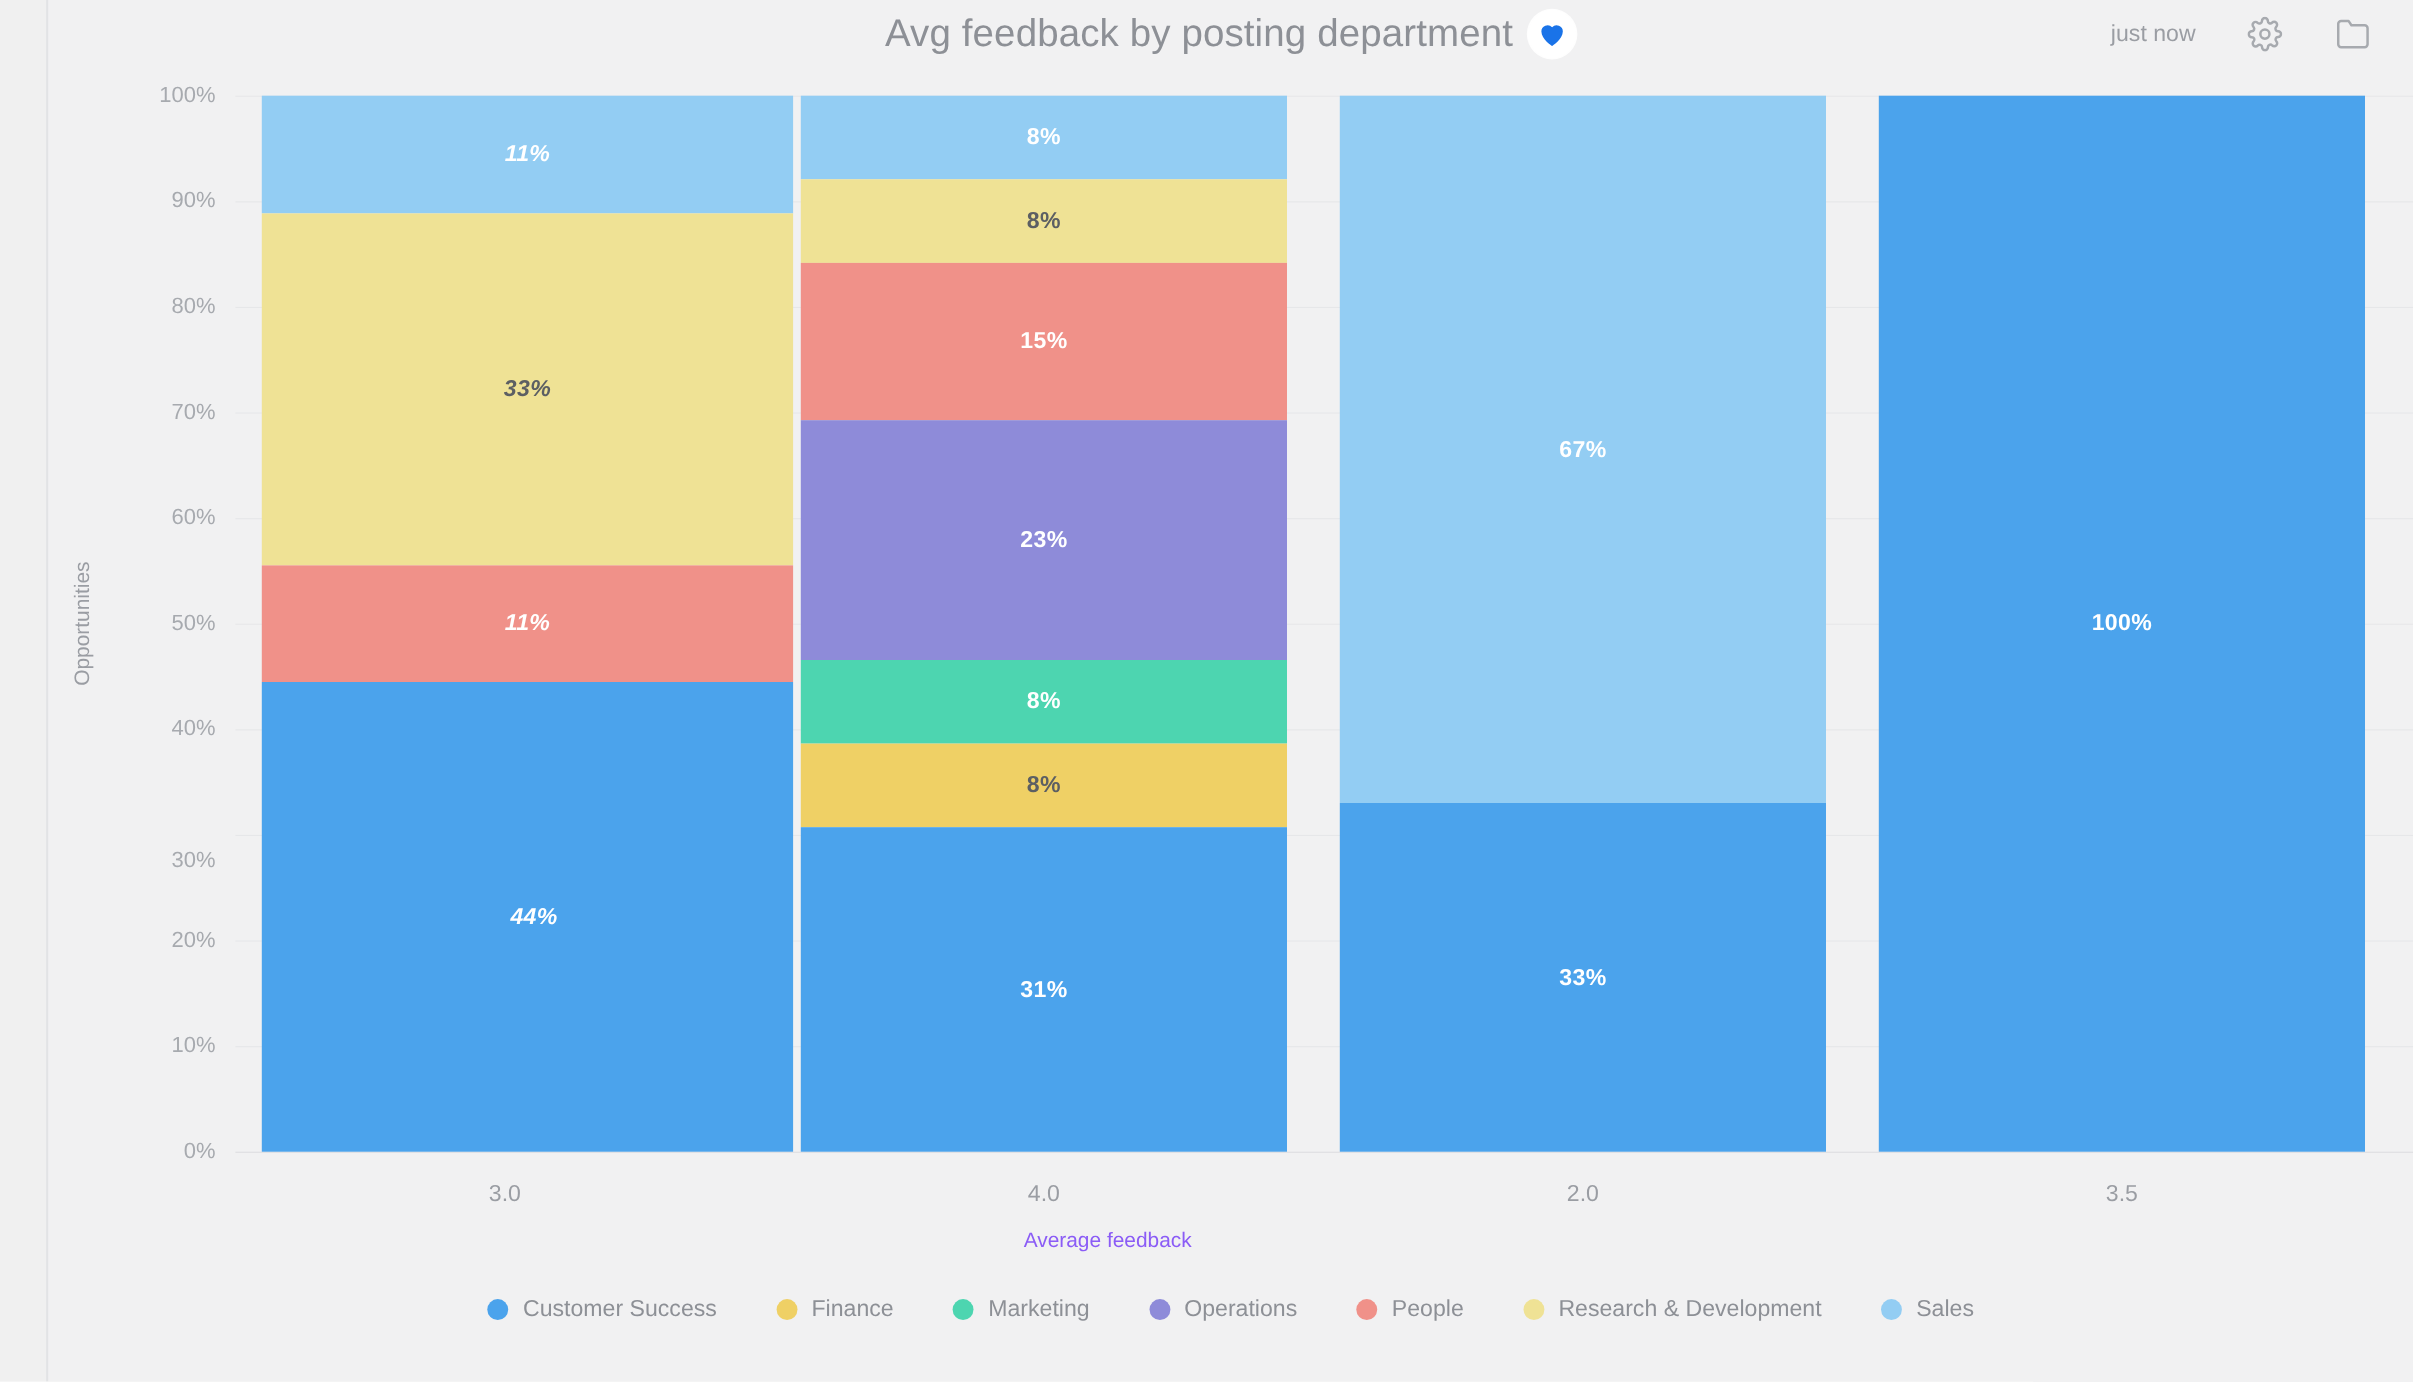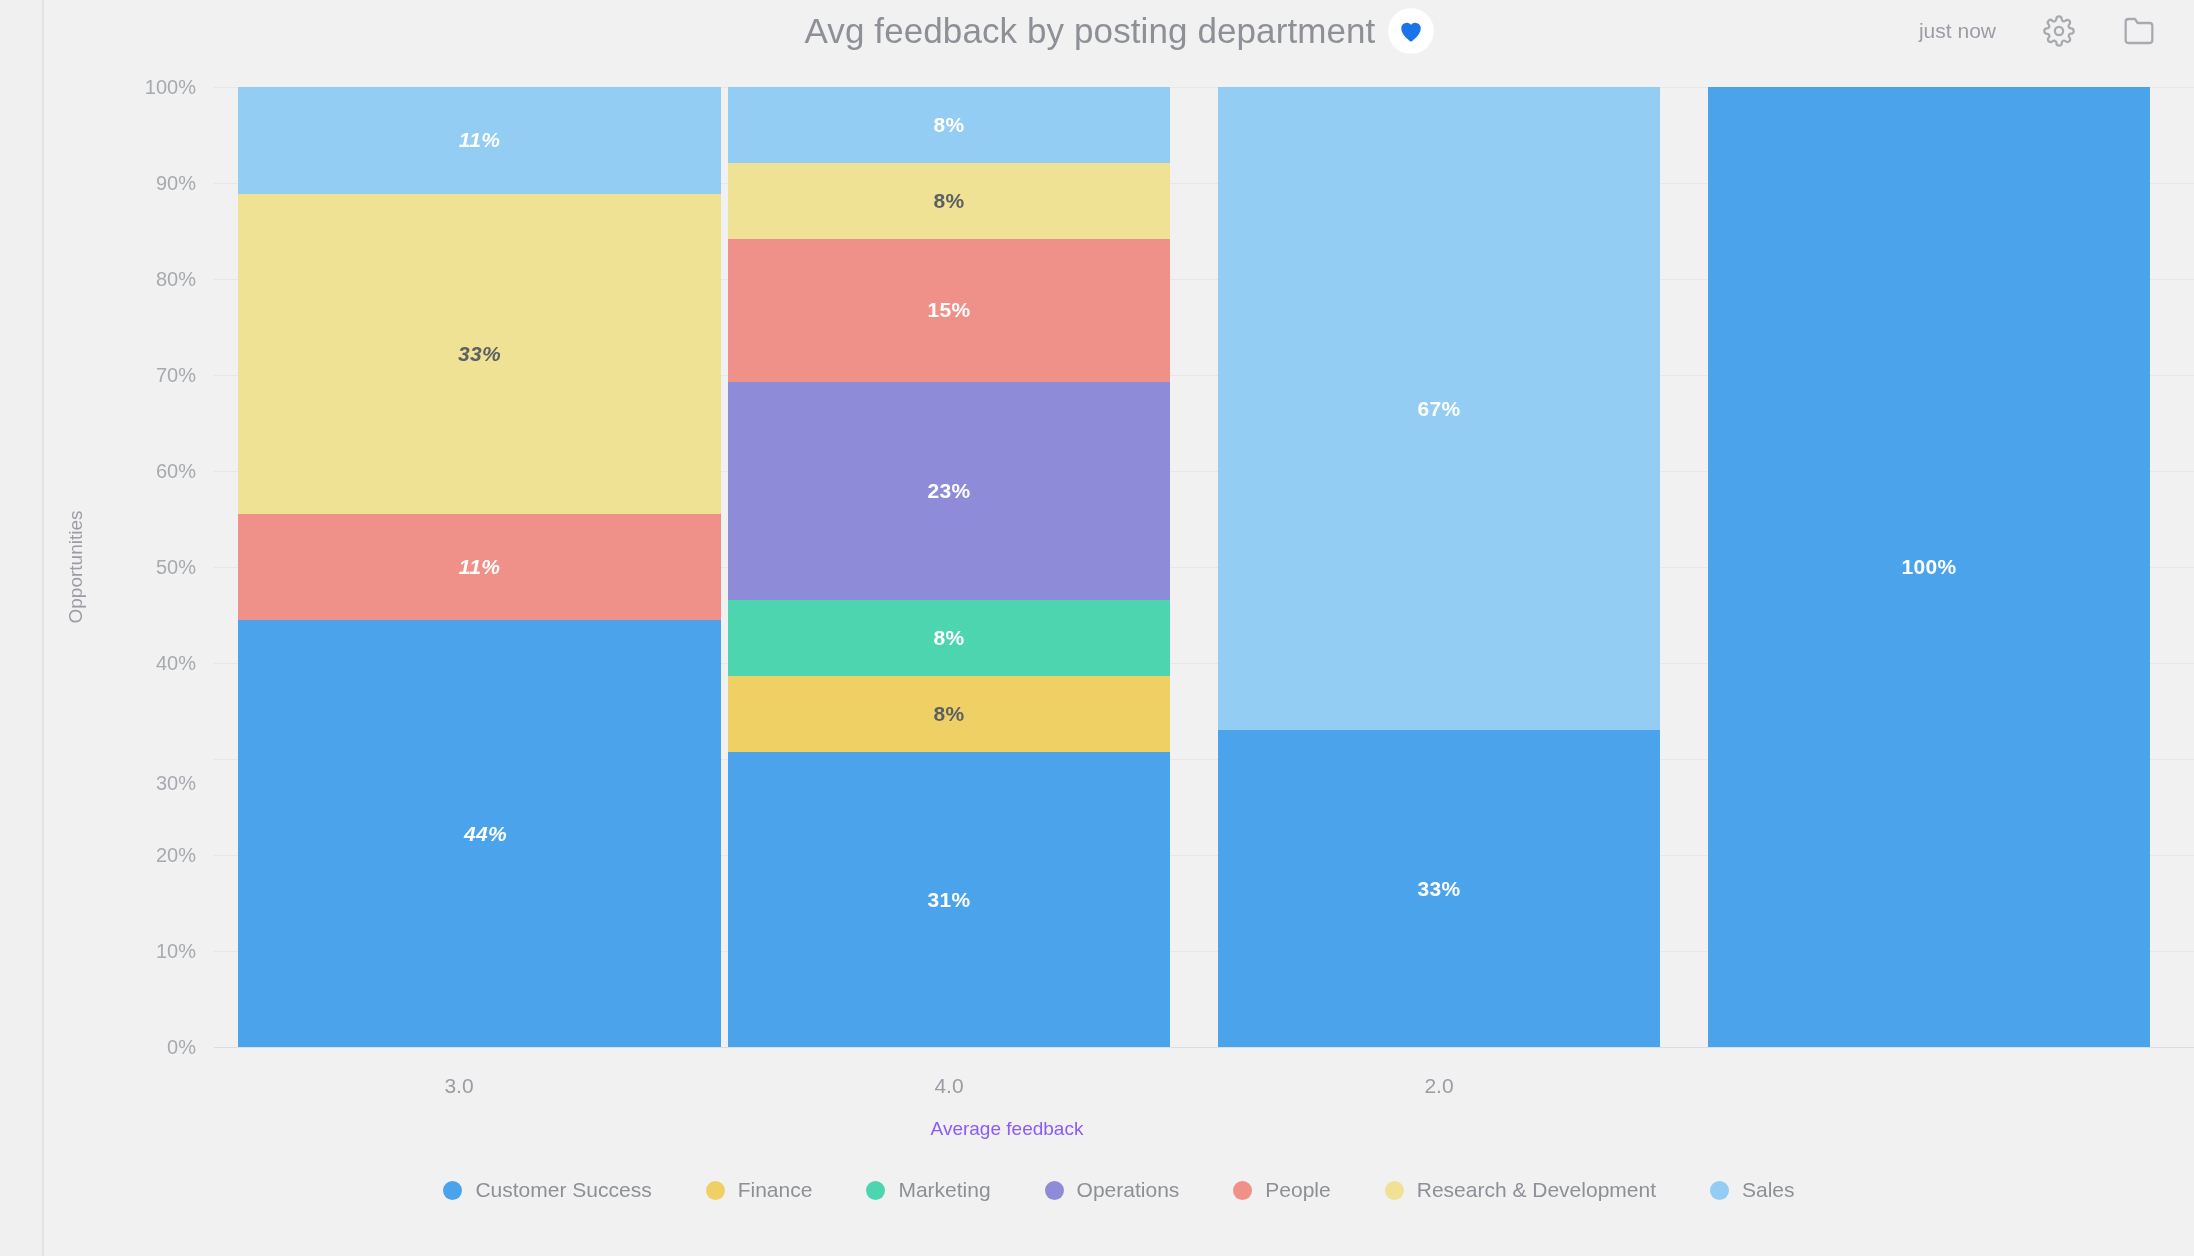--- a/index.html
+++ b/index.html
@@ -389,20 +389,21 @@
                 <span class="seg-label light">100%</span>
               </div>
             </div>
           </div>
         </div>
 
       <div class="x-ticks" id="x-ticks">
           <div class="x-tick" style="left: 0px; width: 490px; text-align: center;">3.0</div>
           <div class="x-tick" style="left: 490px; width: 490px;">4.0</div>
           <div class="x-tick" style="left: 980px; width: 490px;">2.0</div>
+          <div class="x-tick" style="left: 1470px; width: 490px;">3.5</div>
         </div>
 
       <div class="x-axis-title">Average feedback</div>
     </div>
 
     <div class="legend" id="legend">
         <div class="legend-item">
           <span class="legend-dot" style="background: rgb(75, 163, 236);"></span>
           <span class="legend-label">Customer Success</span>
         </div>

